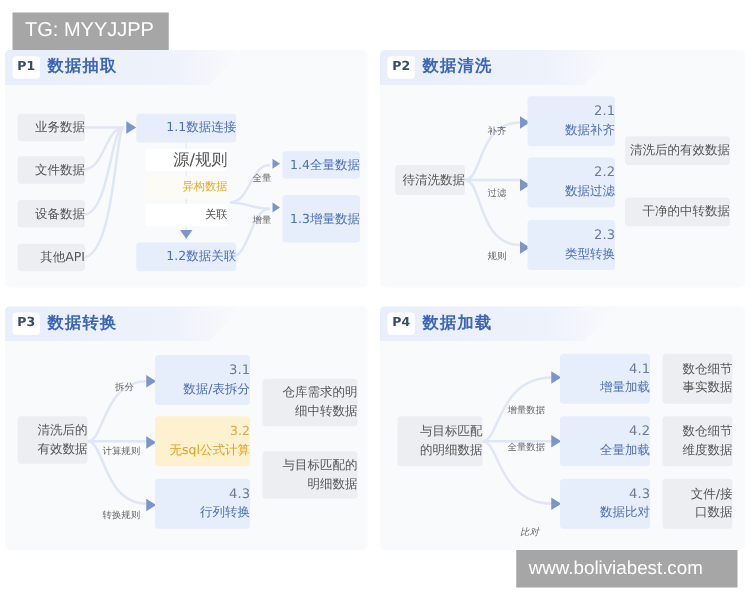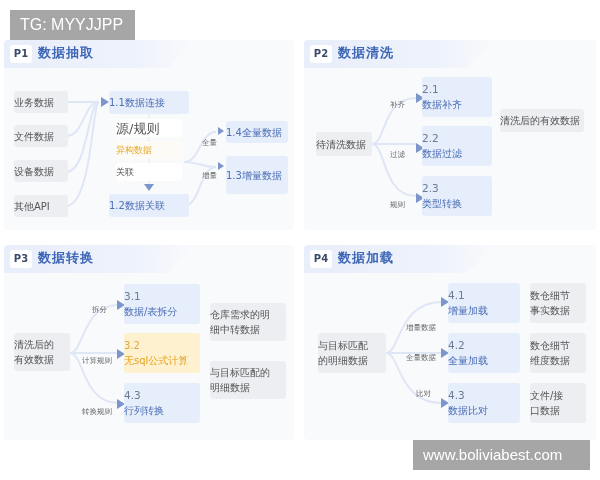--- a/index.html
+++ b/index.html
@@ -8,21 +8,21 @@
 
   .panel { position: absolute; background: #f9fafc; border-radius: 4px; overflow: hidden; }
   .panel-head { position: absolute; left: 0; top: 0; height: 28px; width: 190px;
     background: linear-gradient(90deg, #e8eefa 0%, #eef2fb 70%, rgba(240,243,251,0) 100%);
     clip-path: polygon(0 0, 100% 0, 86% 100%, 0 100%); }
   .badge { position: absolute; left: 6px; top: 5px; height: 18px; min-width: 22px; padding: 0 3px;
     background: #ffffff; border-radius: 3px; font-size: 10px; font-weight: bold; color: #3a4a6a;
     line-height: 18px; text-align: center; }
   .panel-title { position: absolute; left: 34px; top: 4px; font-size: 13px; font-weight: bold; color: #3d66b7; letter-spacing: 1px; }
 
-  .box { position: absolute; display: flex; flex-direction: column; align-items: flex-start; justify-content: center;
+  .box { position: absolute; display: flex; flex-direction: column; align-items: flex-end; justify-content: center;
     font-size: 10px; text-align: center; line-height: 15px; border-radius: 3px; }
   .grey { background: #eceef1; color: #555; }
   .blue { background: #e6edfb; color: #4c6fb5; }
   .blue .num { color: #6c7a92; font-size: 10.5px; }
   .white { background: #ffffff; color: #555; }
   .yellow { background: #fdf1cf; color: #e6a624; }
   .yellowtxt { color: #e8a826; }
   .label { position: absolute; font-size: 7.5px; color: #666; white-space: nowrap; }
   .arrow { position: absolute; width: 0; height: 0; border-top: 5px solid transparent; border-bottom: 5px solid transparent; border-left: 8px solid #7c96cc; }
   .arrow-down { position: absolute; width: 0; height: 0; border-left: 5px solid transparent; border-right: 5px solid transparent; border-top: 7px solid #7c96cc; }
@@ -103,20 +103,21 @@
   <div class="box blue" style="left:118px; top:86px; width:70px; height:40px;">
     <span class="num">2.2</span>
     <span>数据过滤</span>
   </div>
   <div class="box blue" style="left:118px; top:136px; width:70px; height:40px;">
     <span class="num">2.3</span>
     <span>类型转换</span>
   </div>
 
   <div class="box grey" style="left:196px; top:69px; width:84px; height:23px;">清洗后的有效数据</div>
+  <div class="box grey" style="left:196px; top:118px; width:84px; height:23px;">干净的中转数据</div>
 </div>
 
 <div class="panel" style="left:4px; top:245px; width:290px; height:195px;">
   <div class="panel-head"></div>
   <div class="badge">P3</div>
   <div class="panel-title">数据转换</div>
 
   <svg class="lines" width="290" height="195">
     <g fill="none" stroke="#dfe6f5" stroke-width="2">
       <path d="M66 108 C80 108 78 60 114 60"></path>
@@ -174,21 +175,21 @@
     </g>
   </svg>
 
   <div class="box grey" style="left:14px; top:88px; width:68px; height:40px;">
     <span>与目标匹配</span>
     <span>的明细数据</span>
   </div>
 
   <div class="label" style="left:102px; top:58px;margin-top:20px;">增量数据</div>
   <div class="label" style="left:102px; top:108px;">全量数据</div>
-  <div class="label" style="left:112px; top:144px;">比对</div>
+  <div class="label" style="left:112px; top:176px;font-style:italic;">比对</div>
 
   <div class="arrow" style="left:137px; top:52px;"></div>
   <div class="arrow" style="left:137px; top:103px;"></div>
   <div class="arrow" style="left:137px; top:153px;"></div>
 
   <div class="box blue" style="left:144px; top:38px; width:72px; height:40px;">
     <span class="num">4.1</span>
     <span>增量加载</span>
   </div>
   <div class="box blue" style="left:144px; top:88px; width:72px; height:40px;">

